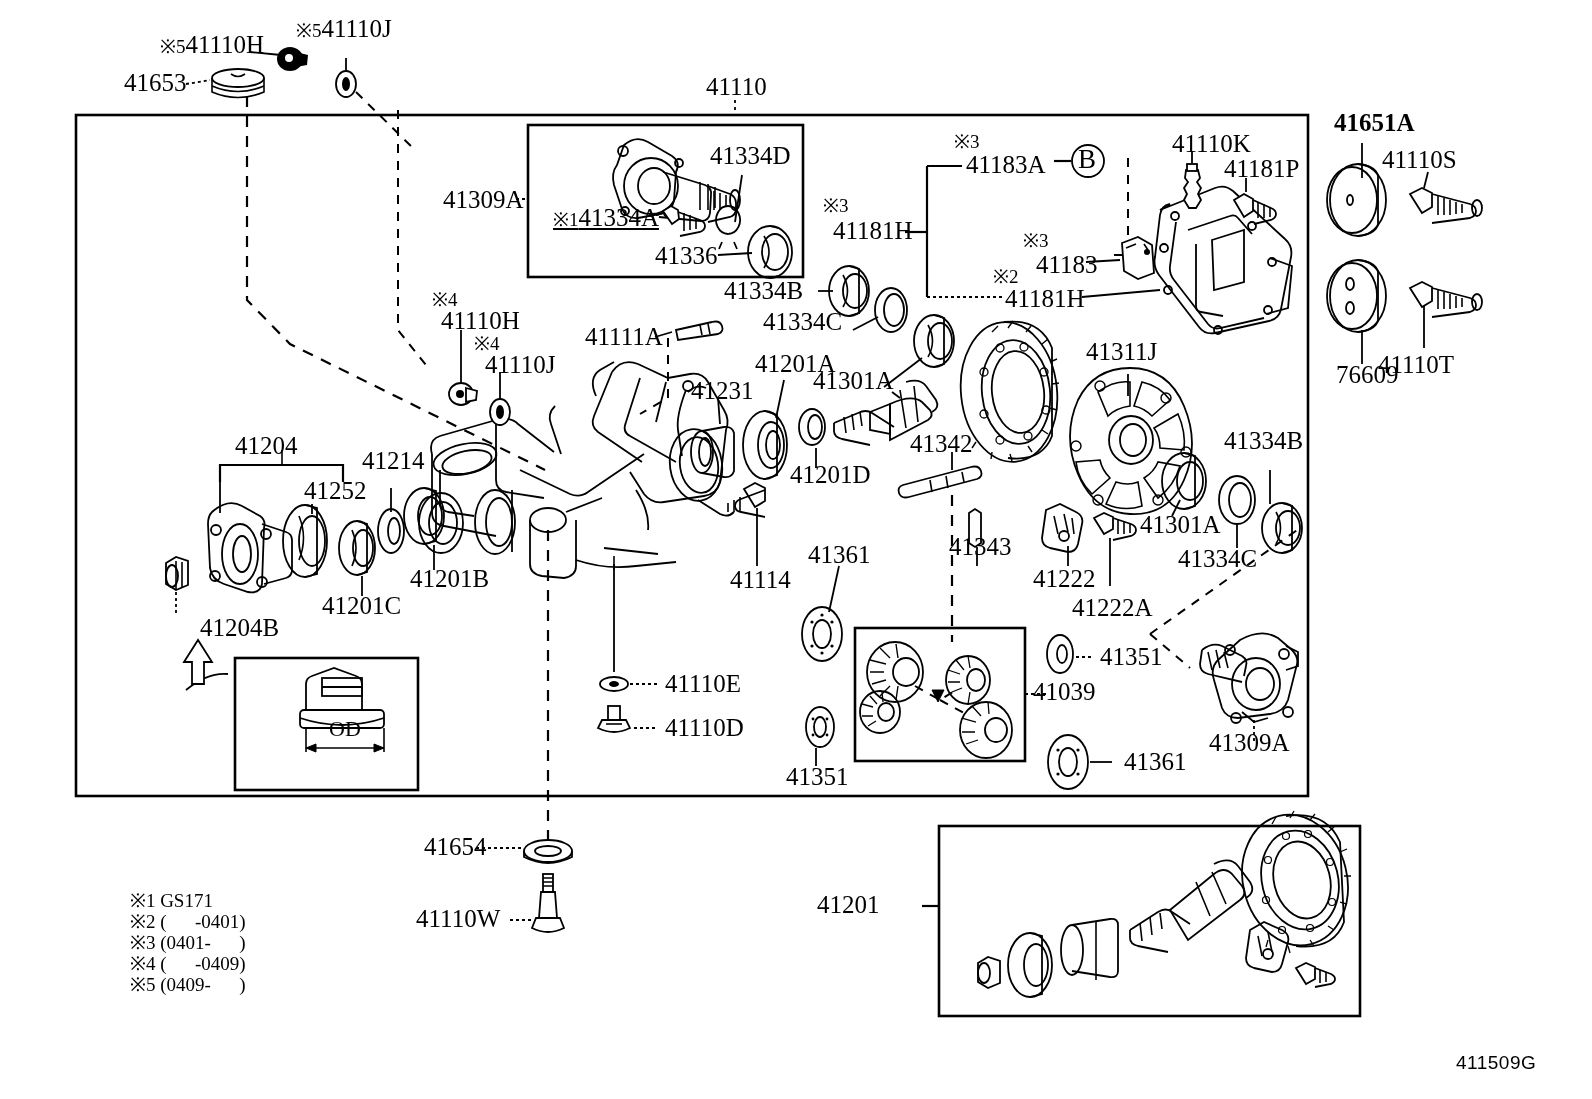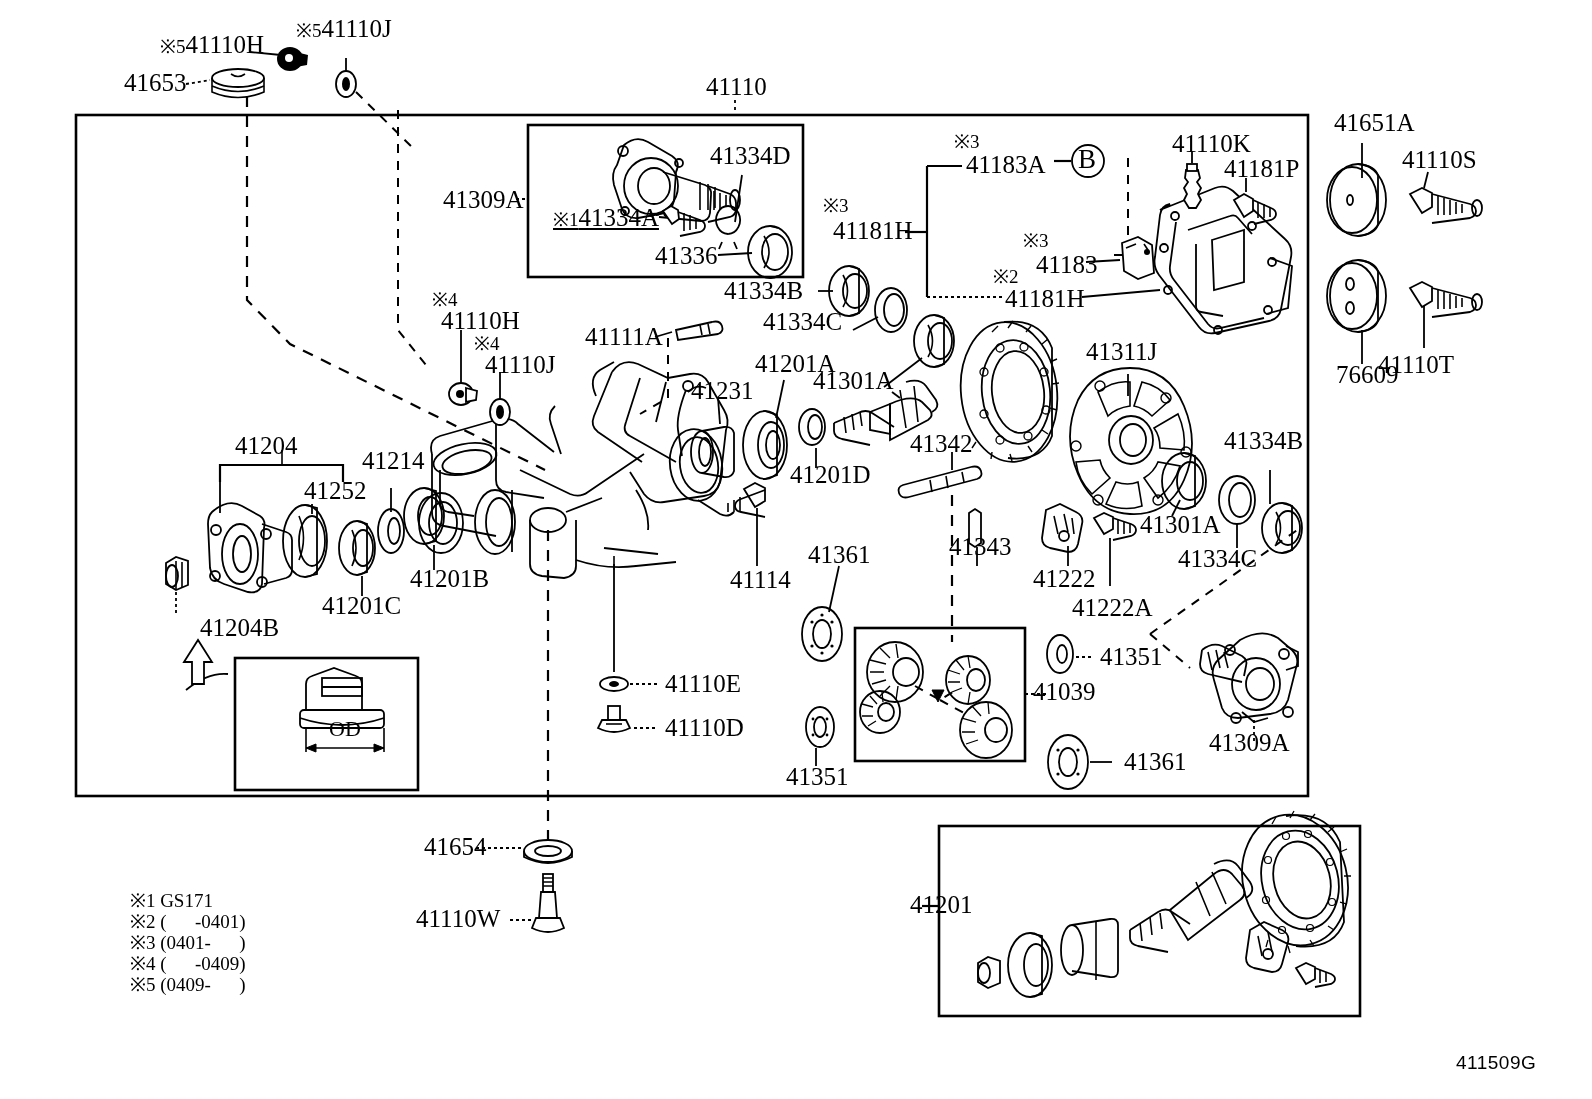--- a/index.html
+++ b/index.html
@@ -646,22 +646,22 @@
 <div class="lbl" style="left:954px;top:132px;font-size:19px;">※3</div>
 <div class="lbl" style="left:966px;top:152px;">41183A</div>
 <div class="lbl" style="left:1023px;top:231px;font-size:19px;">※3</div>
 <div class="lbl" style="left:1036px;top:252px;">41183</div>
 <div class="lbl" style="left:993px;top:267px;font-size:19px;">※2</div>
 <div class="lbl" style="left:1005px;top:286px;">41181H</div>
 <div class="lbl" style="left:1172px;top:131px;">41110K</div>
 <div class="lbl" style="left:1224px;top:156px;">41181P</div>
 <div class="lbl" style="left:1078px;top:146px;font-size:27px;font-family:'Liberation Serif',serif;">B</div>
 
-<div class="lbl" style="left:1334px;top:110px;">41651A</div>
-<div class="lbl" style="left:1382px;top:147px;margin-left:20px;">41110S</div>
+<div class="lbl" style="left:1334px;top:110px;font-weight:bold;">41651A</div>
+<div class="lbl" style="left:1382px;top:147px;">41110S</div>
 <div class="lbl" style="left:1378px;top:352px;">41110T</div>
 <div class="lbl" style="left:1336px;top:362px;">76609</div>
 
 <div class="lbl" style="left:724px;top:278px;">41334B</div>
 <div class="lbl" style="left:763px;top:309px;">41334C</div>
 <div class="lbl" style="left:432px;top:290px;font-size:19px;">※4</div>
 <div class="lbl" style="left:441px;top:308px;">41110H</div>
 <div class="lbl" style="left:474px;top:334px;font-size:19px;">※4</div>
 <div class="lbl" style="left:485px;top:352px;">41110J</div>
 <div class="lbl" style="left:585px;top:324px;">41111A</div>
@@ -690,21 +690,21 @@
 <div class="lbl" style="left:786px;top:764px;">41351</div>
 <div class="lbl" style="left:1033px;top:679px;">41039</div>
 <div class="lbl" style="left:1100px;top:644px;">41351</div>
 <div class="lbl" style="left:1124px;top:749px;">41361</div>
 <div class="lbl" style="left:1209px;top:730px;">41309A</div>
 <div class="lbl" style="left:665px;top:671px;">41110E</div>
 <div class="lbl" style="left:665px;top:715px;">41110D</div>
 
 <div class="lbl" style="left:424px;top:834px;">41654</div>
 <div class="lbl" style="left:416px;top:906px;">41110W</div>
-<div class="lbl" style="left:910px;top:892px;text-align:center;">41201</div>
+<div class="lbl" style="left:817px;top:892px;text-align:center;">41201</div>
 
 <div class="odtxt" style="left:306px;top:716px;width:78px;text-align:center;">OD</div>
 
 <div class="note" style="left:130px;top:890px;">※1 GS171</div>
 <div class="note" style="left:130px;top:911px;">※2 (      -0401)</div>
 <div class="note" style="left:130px;top:932px;">※3 (0401-      )</div>
 <div class="note" style="left:130px;top:953px;">※4 (      -0409)</div>
 <div class="note" style="left:130px;top:974px;">※5 (0409-      )</div>
 
 <div class="diagid" style="left:1456px;top:1052px;">411509G</div>

